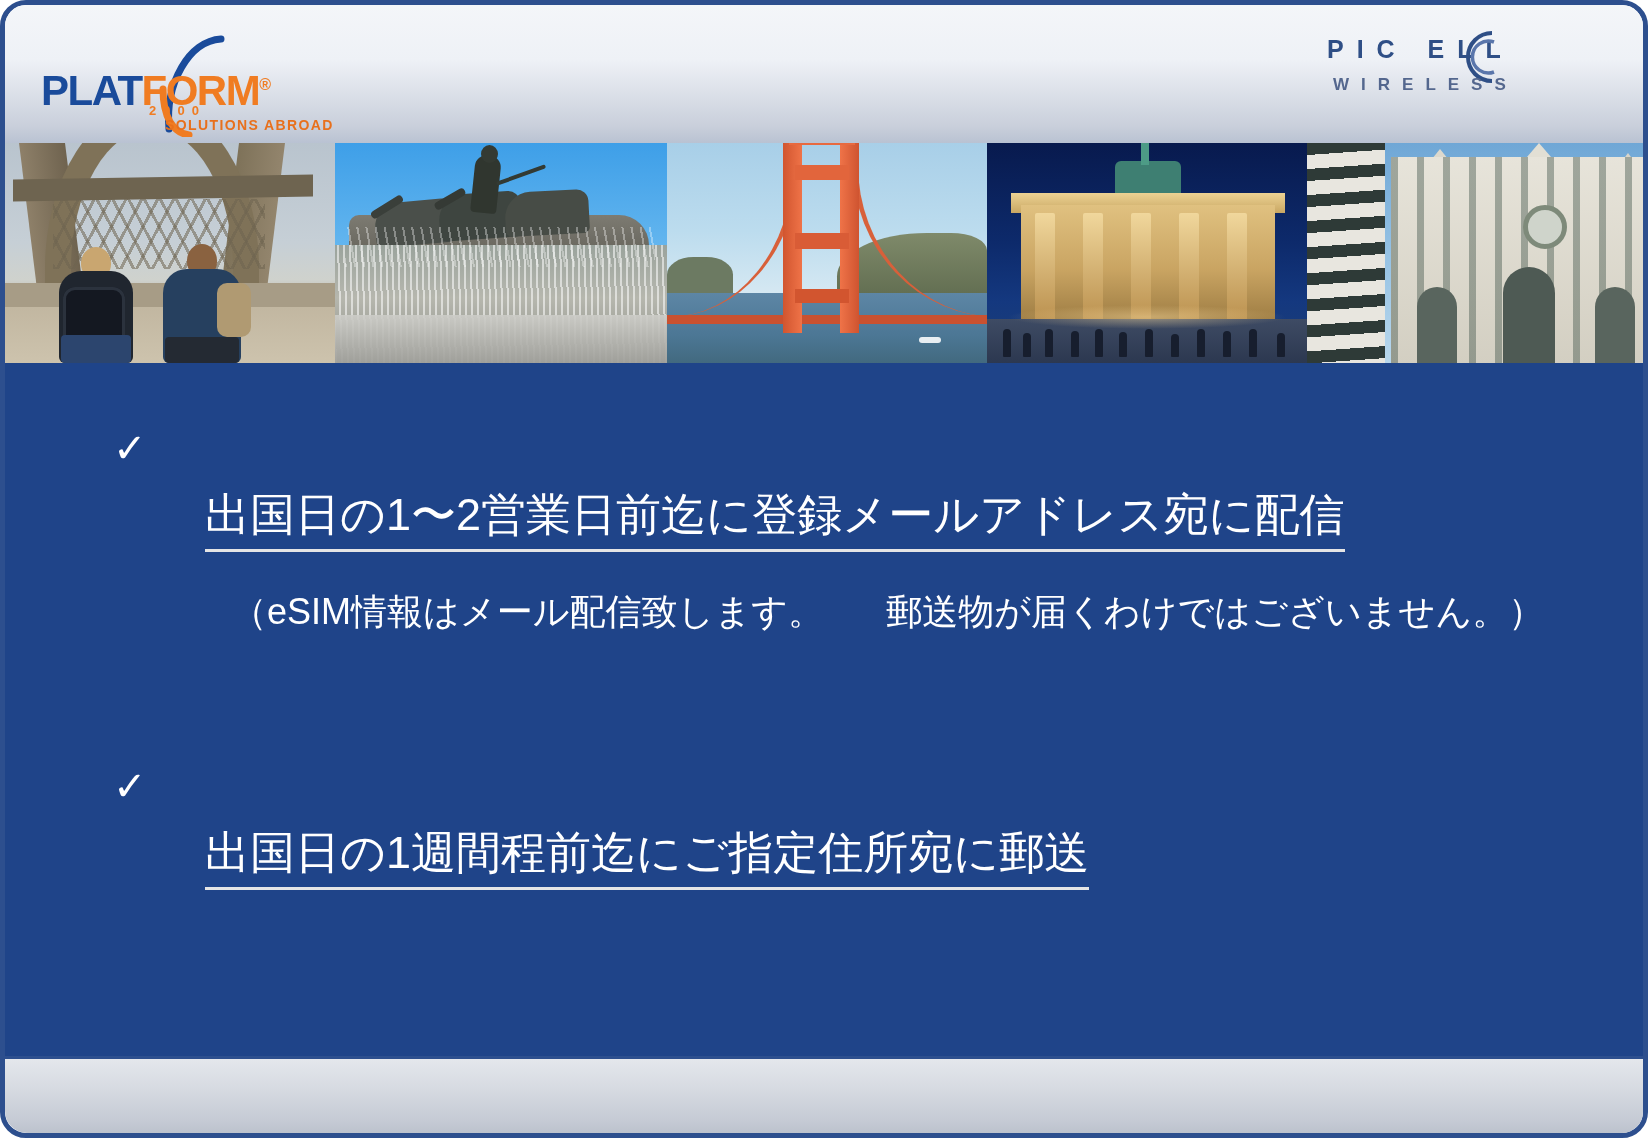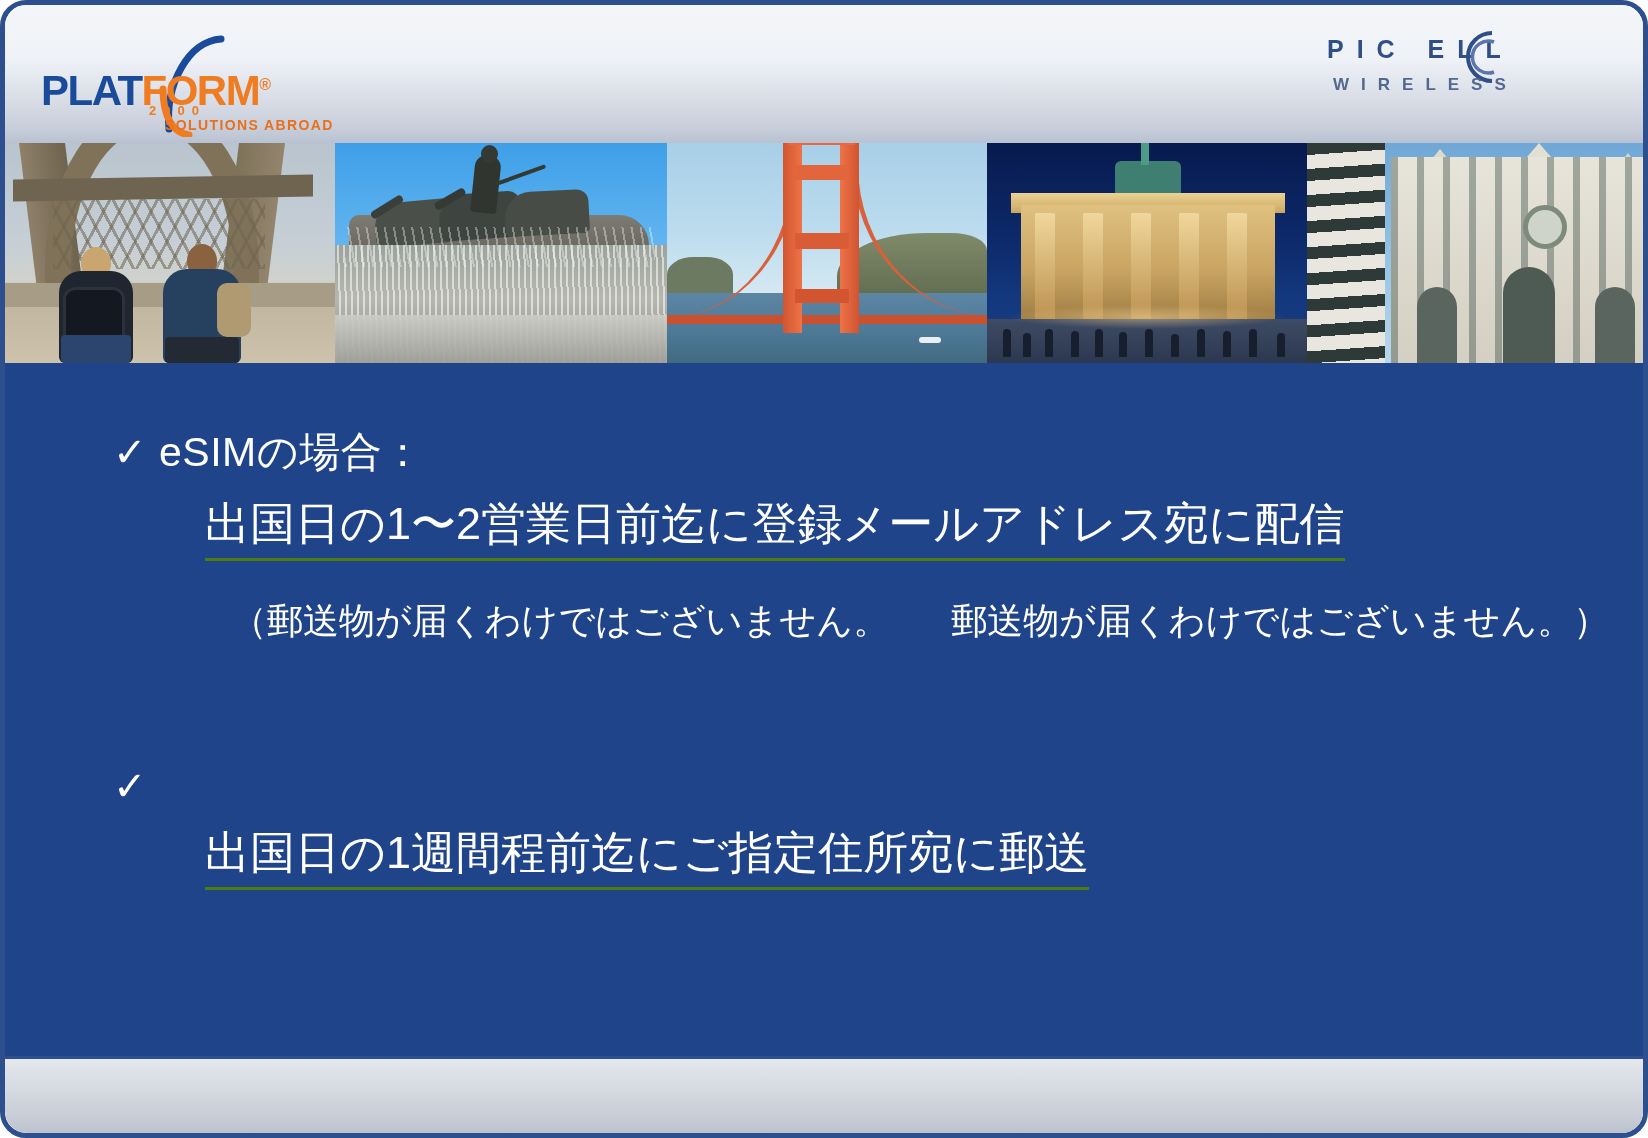--- a/index.html
+++ b/index.html
@@ -272,21 +272,21 @@
   .head-label { color: #ffffff; }
 
   .row-detail {
     padding-left: 200px;
     margin-top: 14px;
     font-size: 45px;
     white-space: nowrap;
   }
   .detail-underline {
     display: inline-block;
-    border-bottom: 3px solid #4d7c0f;
+    border-bottom: 3px solid #e5e5e5;
     padding-bottom: 4px;
     color: #ffffff;
   }
 
   .row-note {
     padding-left: 226px;
     margin-top: 36px;
     font-size: 36px;
     white-space: nowrap;
     color: #ffffff;
@@ -432,27 +432,26 @@
       <div class="ph5-left"></div>
     </div>
   </div>
 
   <div class="body-blue">
     <div class="content">
 
       <div class="block block-esim">
         <div class="row-head">
           <span class="check">✓</span>
-          <span class="head-label">eSIMの場合：</span>
         </div>
         <div class="row-detail">
           <span class="detail-underline">出国日の1〜2営業日前迄に登録メールアドレス宛に配信</span>
         </div>
         <div class="row-note">
-          <span>（郵送物が届くわけではございません。</span>
+          <span>（eSIM情報はメール配信致します。</span>
           <span class="note-gap"></span>
           <span>郵送物が届くわけではございません。）</span>
         </div>
       </div>
 
       <div class="block block-sim">
         <div class="row-head">
           <span class="check">✓</span>
         </div>
         <div class="row-detail">

